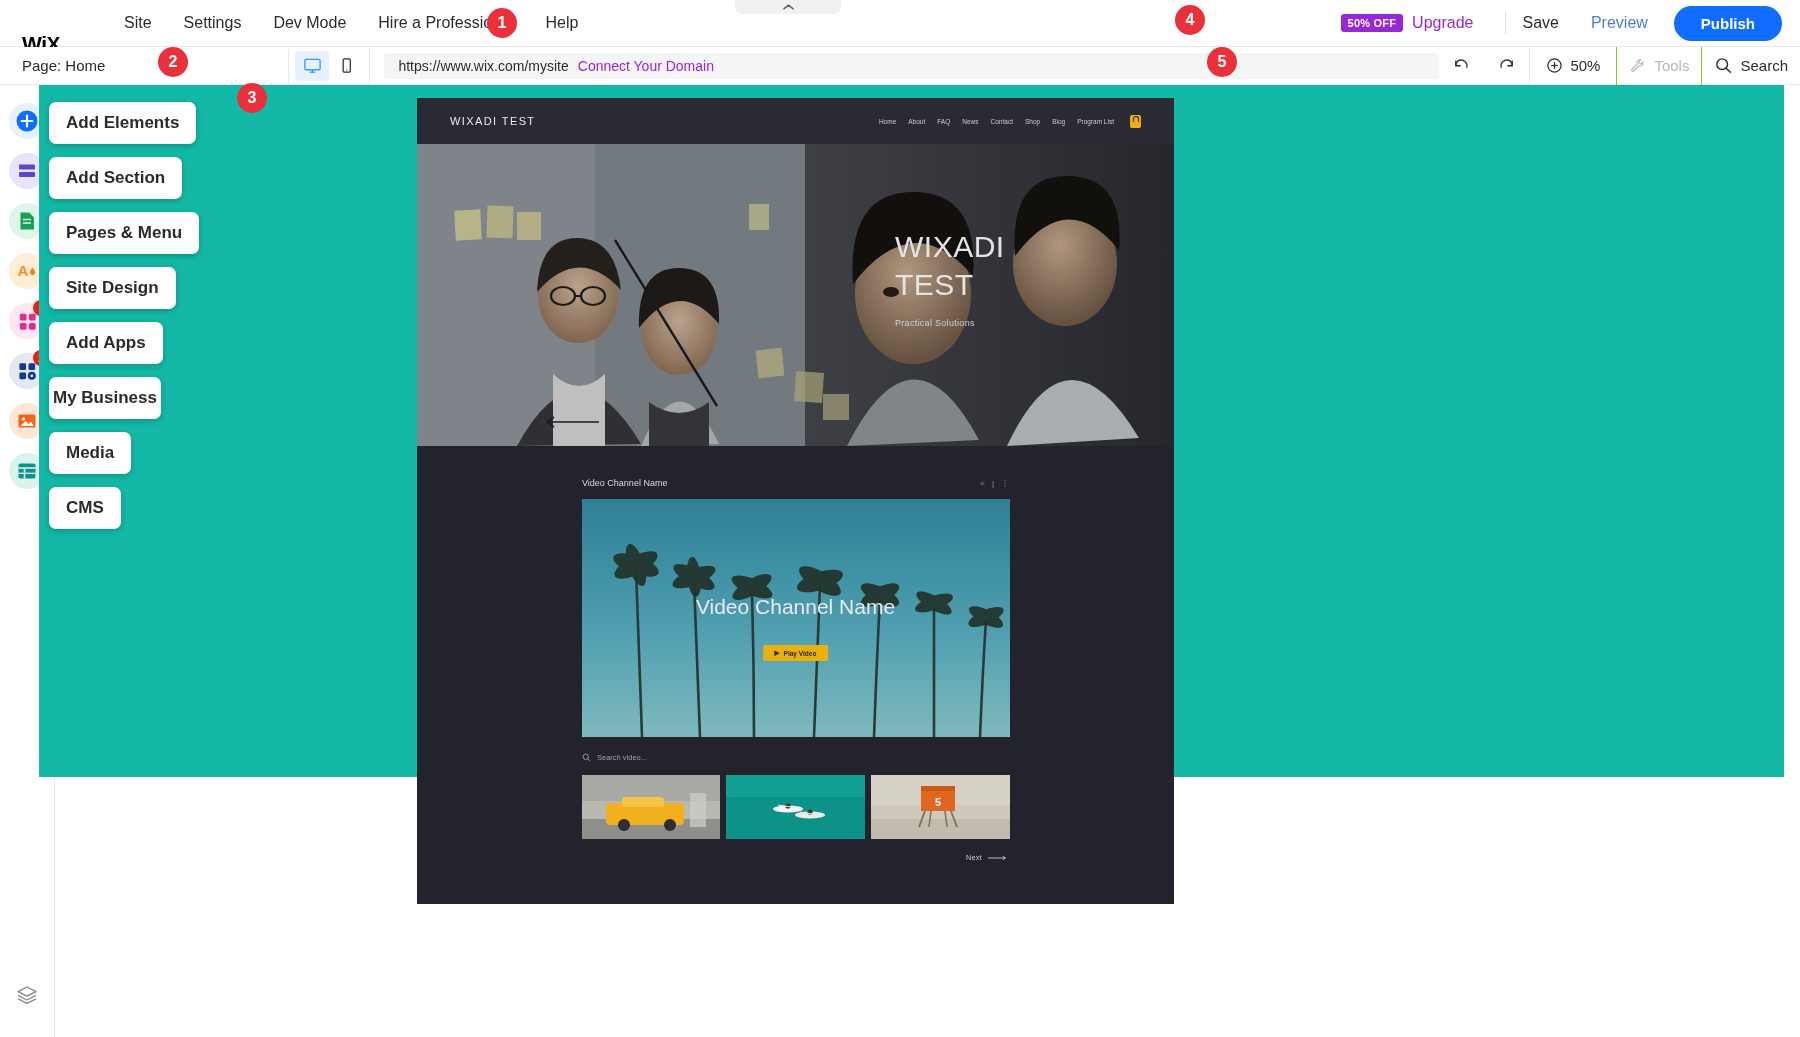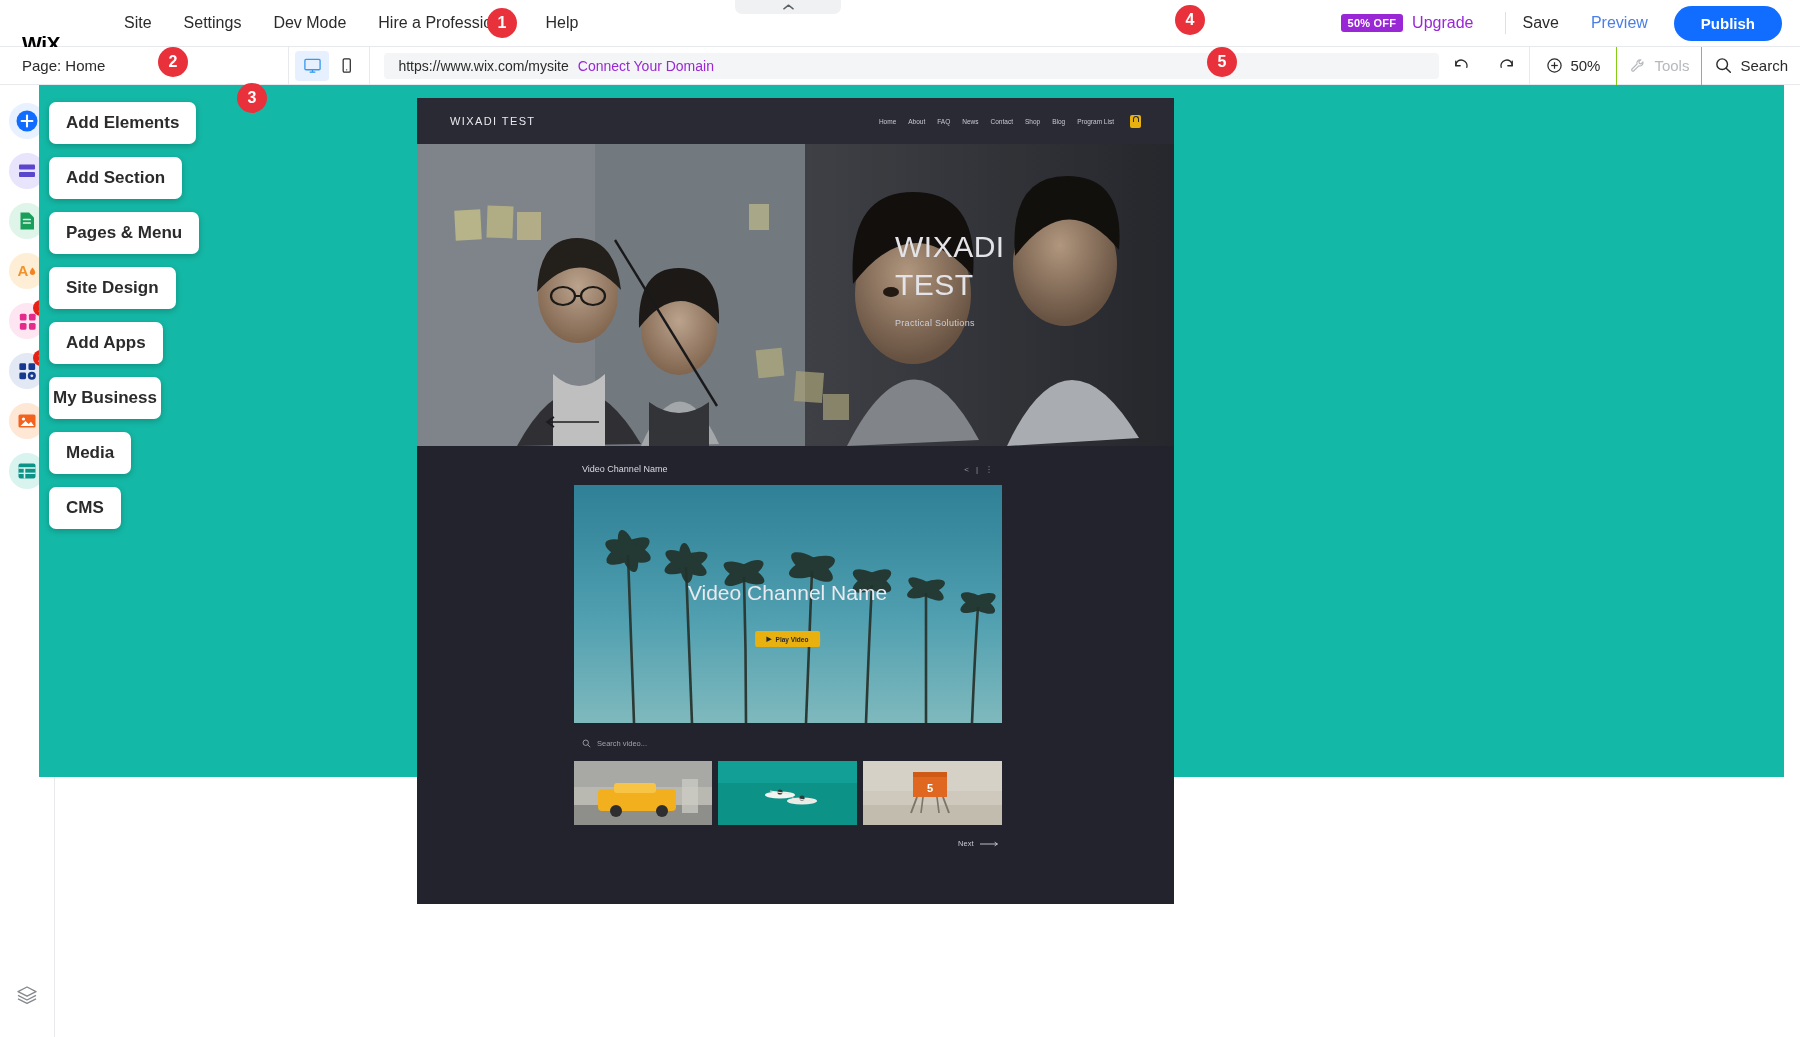--- a/index.html
+++ b/index.html
@@ -103,21 +103,21 @@
      display:flex;align-items:center;justify-content:center;margin-left:4px;}
   .lock-ic:before{content:"";width:4px;height:5px;border:1.3px solid #2a2a35;
      border-bottom:none;border-radius:3px 3px 0 0;display:block;margin-top:-4px;}
 
   .hero{position:relative;height:302px;overflow:hidden;}
   .hero-photo{position:absolute;inset:0;}
   .hero-text{position:absolute;left:478px;top:84px;color:#e3e3e8;}
   .hero-title{font-size:30px;line-height:38px;font-weight:300;letter-spacing:.5px;}
   .hero-sub{font-size:9px;margin-top:14px;color:#cfcfd6;letter-spacing:.3px;}
 
-  .vid-section{padding:18px 16px 0 0;}
+  .vid-section{padding:18px 0 0 0;margin-top:14px;}
   .vid-head{display:flex;align-items:center;padding:0 165px 0 165px;}
   .vid-title{color:#d9d9e0;font-size:9px;}
   .vid-actions{margin-left:auto;display:flex;align-items:center;gap:7px;color:#9a9aa6;font-size:8px;}
   .vid-player{
     position:relative;margin:11px auto 0 auto;width:428px;height:238px;overflow:hidden;
   }
   .vid-overlay-title{
     position:absolute;left:0;right:0;top:96px;text-align:center;color:#e9e9ef;
     font-size:21px;font-weight:300;
   }

